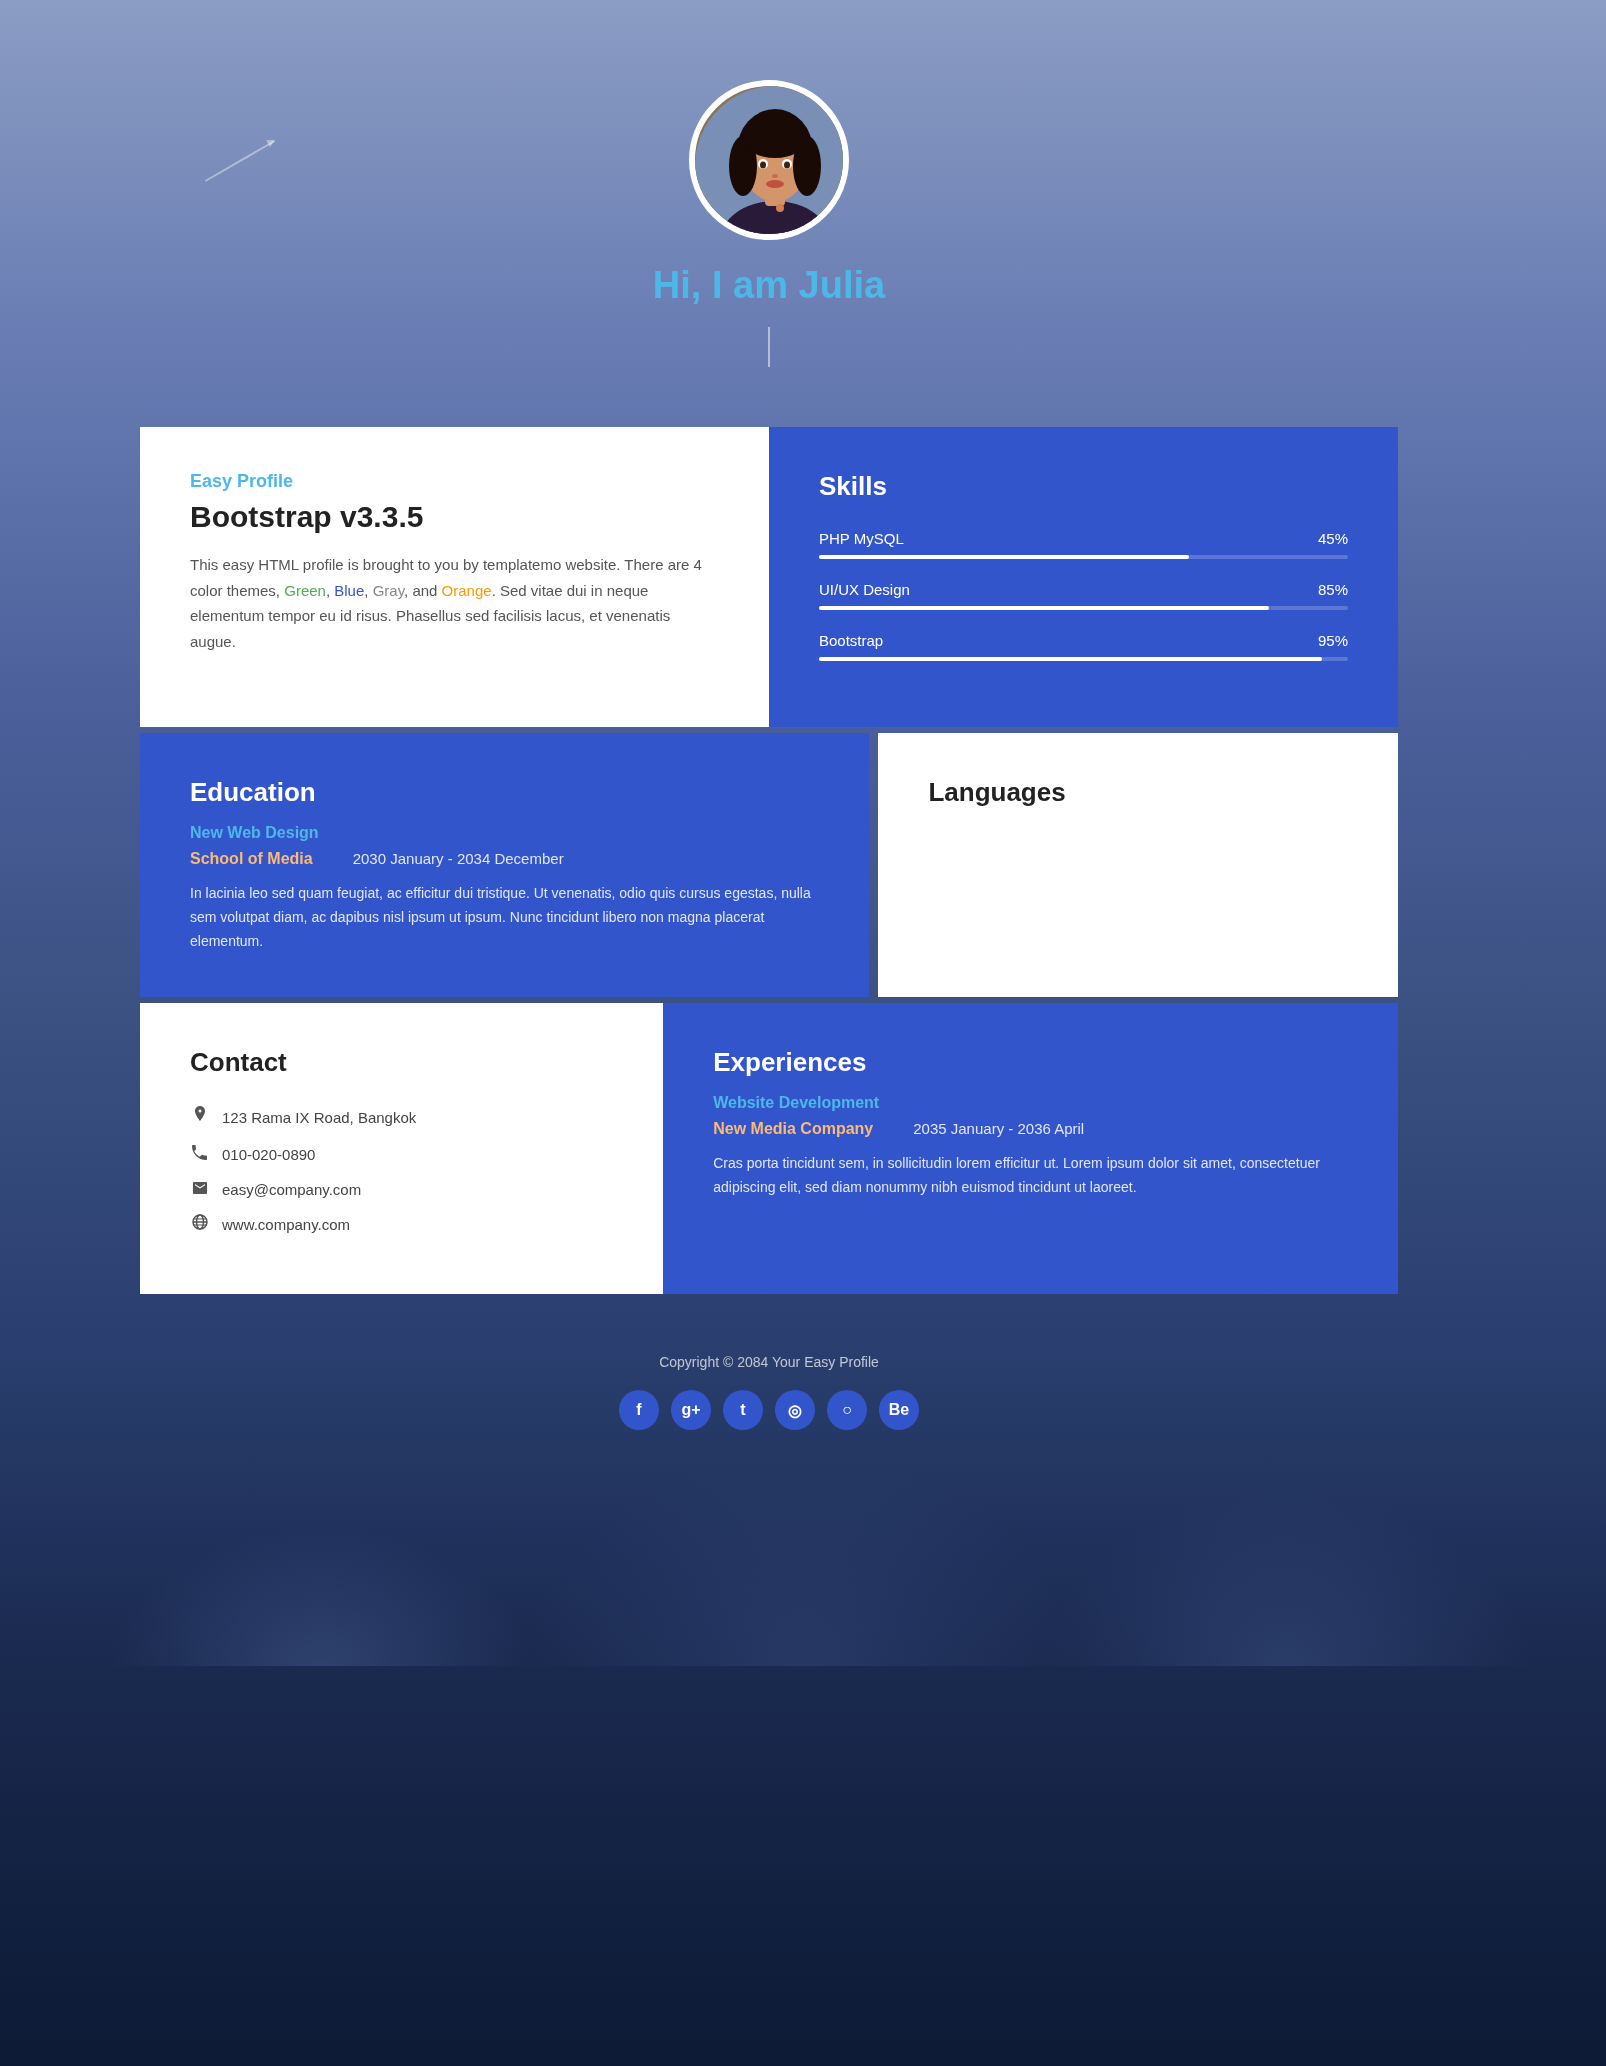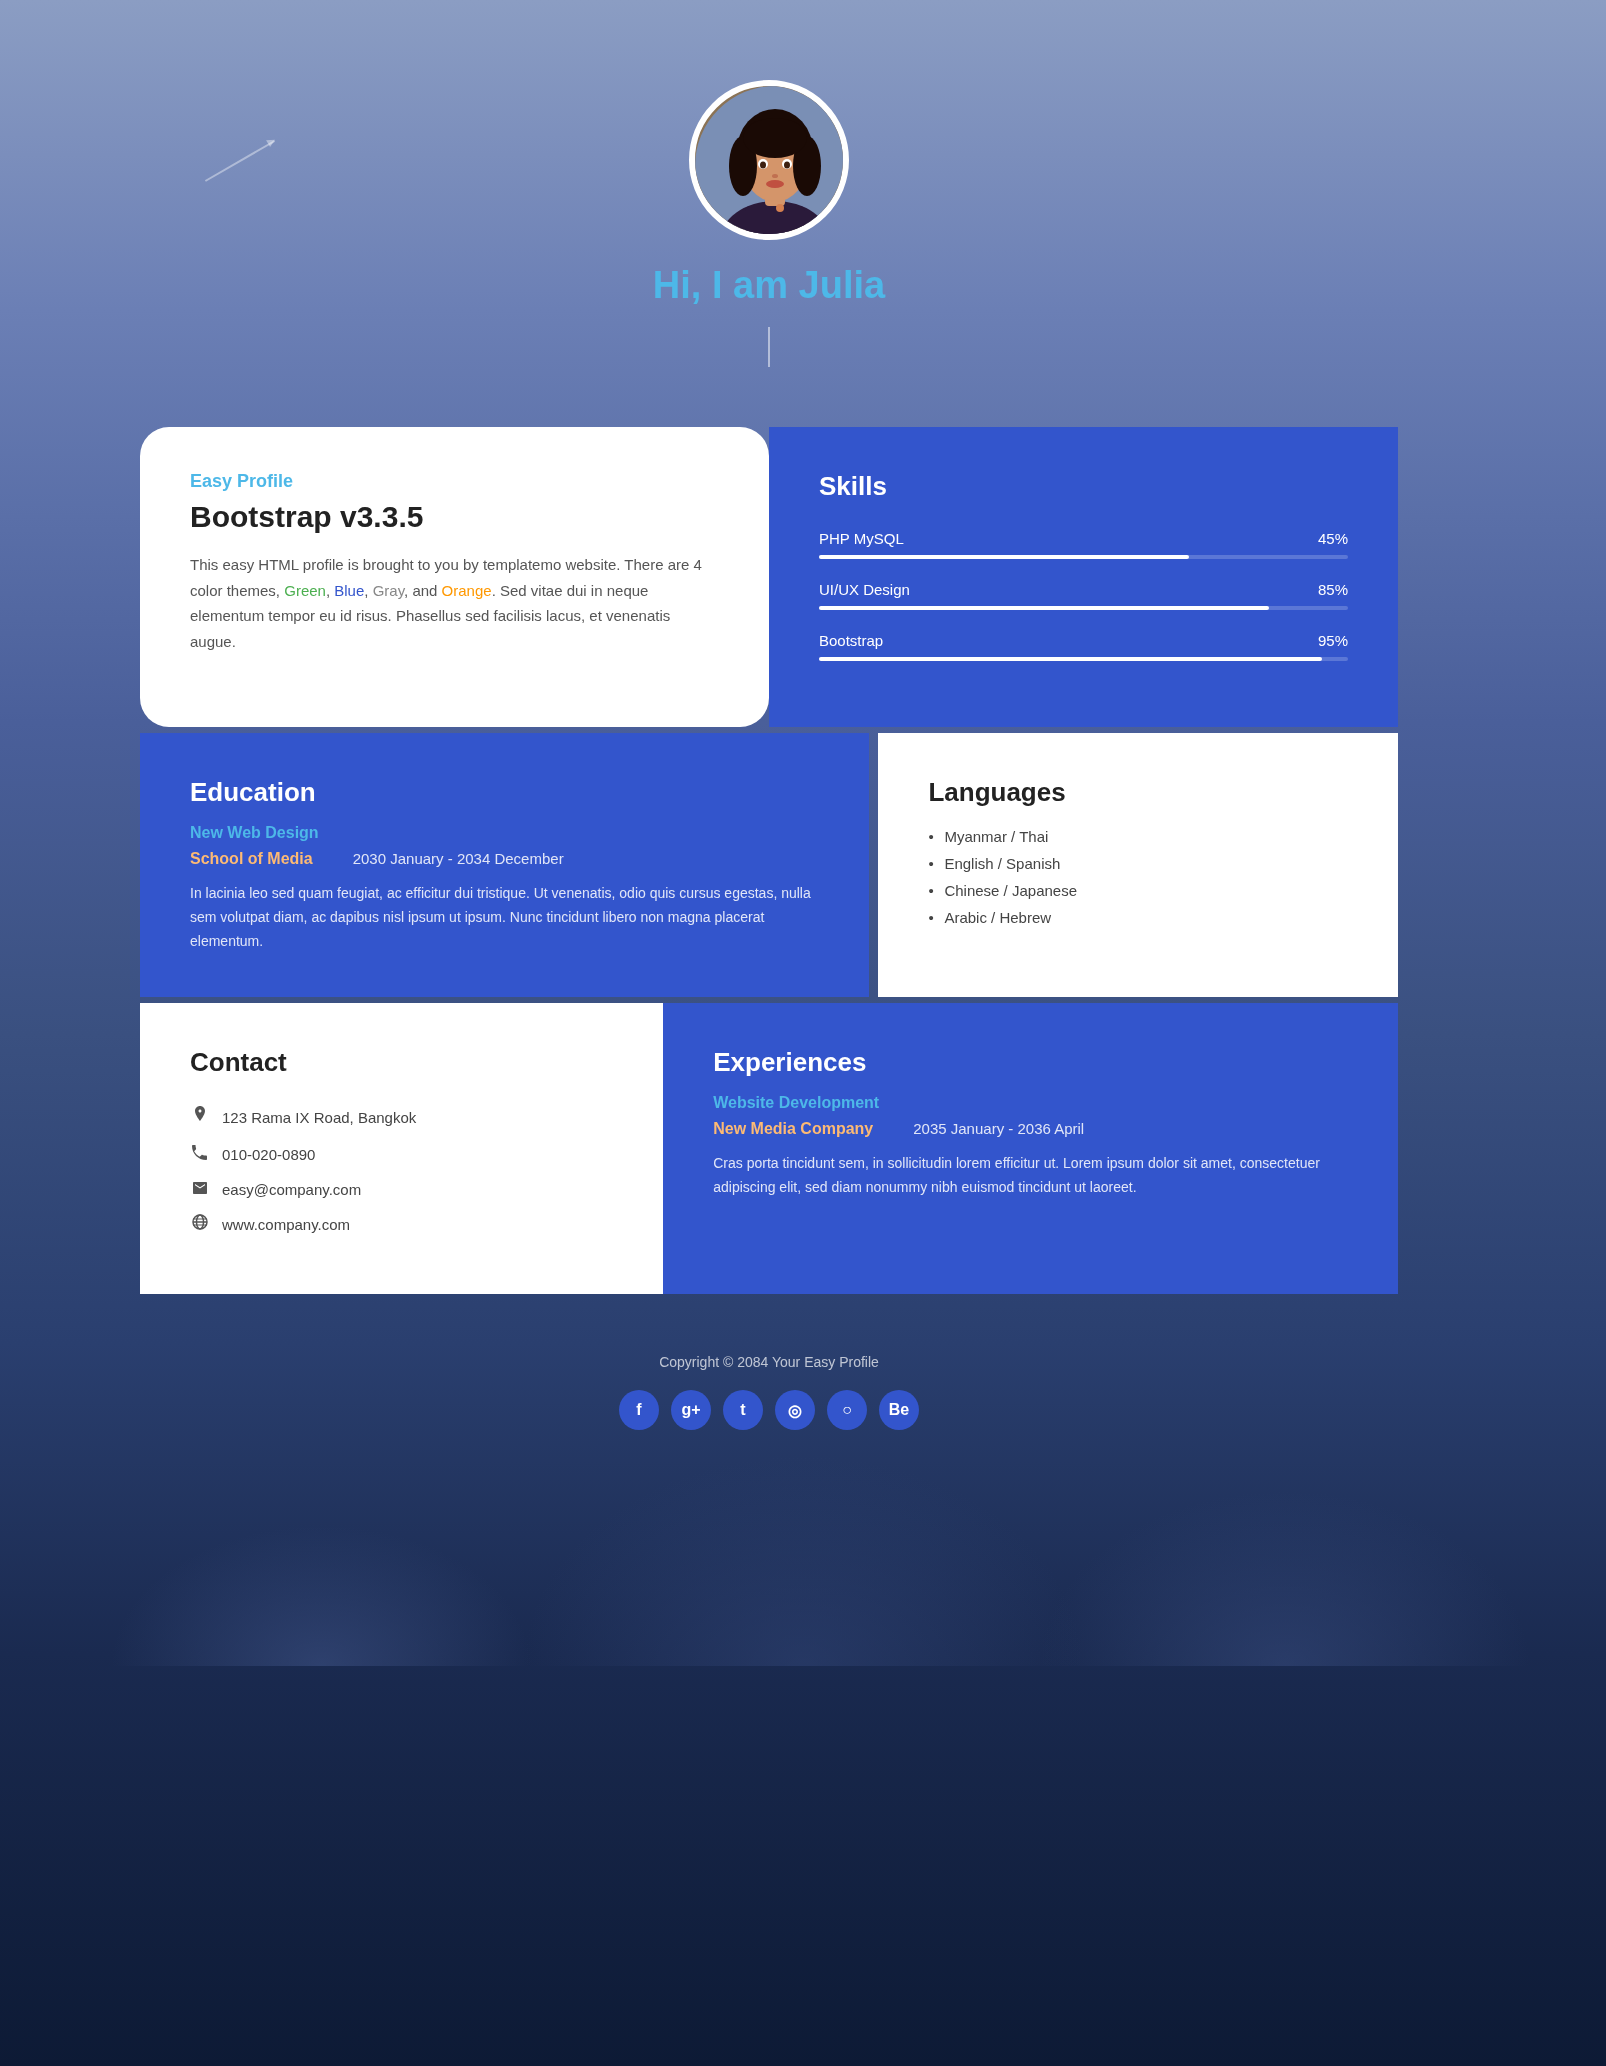--- a/index.html
+++ b/index.html
@@ -88,21 +88,20 @@
 
     
     .row-1 {
       margin-bottom: 6px;
     }
 
     .card-about {
       flex: 1;
       background: white;
       padding: 44px 50px;
-      border-radius: 29px;
     }
 
     .card-skills {
       flex: 1;
       background: #3355cc;
       padding: 44px 50px;
       color: white;
     }
 
     
@@ -465,26 +464,20 @@
         <div class="subsection-label">New Web Design</div>
         <div class="edu-header">
           <span class="edu-institution">School of Media</span>
           <span class="edu-dates">2030 January - 2034 December</span>
         </div>
         <p class="edu-description">In lacinia leo sed quam feugiat, ac efficitur dui tristique. Ut venenatis, odio quis cursus egestas, nulla sem volutpat diam, ac dapibus nisl ipsum ut ipsum. Nunc tincidunt libero non magna placerat elementum.</p>
       </div>
 
       <div class="card-languages">
         <h3 class="section-title-dark">Languages</h3>
-        <ul class="language-list">
-          <li>Myanmar / Thai</li>
-          <li>English / Spanish</li>
-          <li>Chinese / Japanese</li>
-          <li>Arabic / Hebrew</li>
-        </ul>
       </div>
     </div>
 
     <div class="row row-3">
       <div class="card-contact">
         <h3 class="contact-title">Contact</h3>
 
         <div class="contact-item">
           <span class="contact-icon">
             <svg width="16" height="18" viewBox="0 0 16 18" fill="none">

